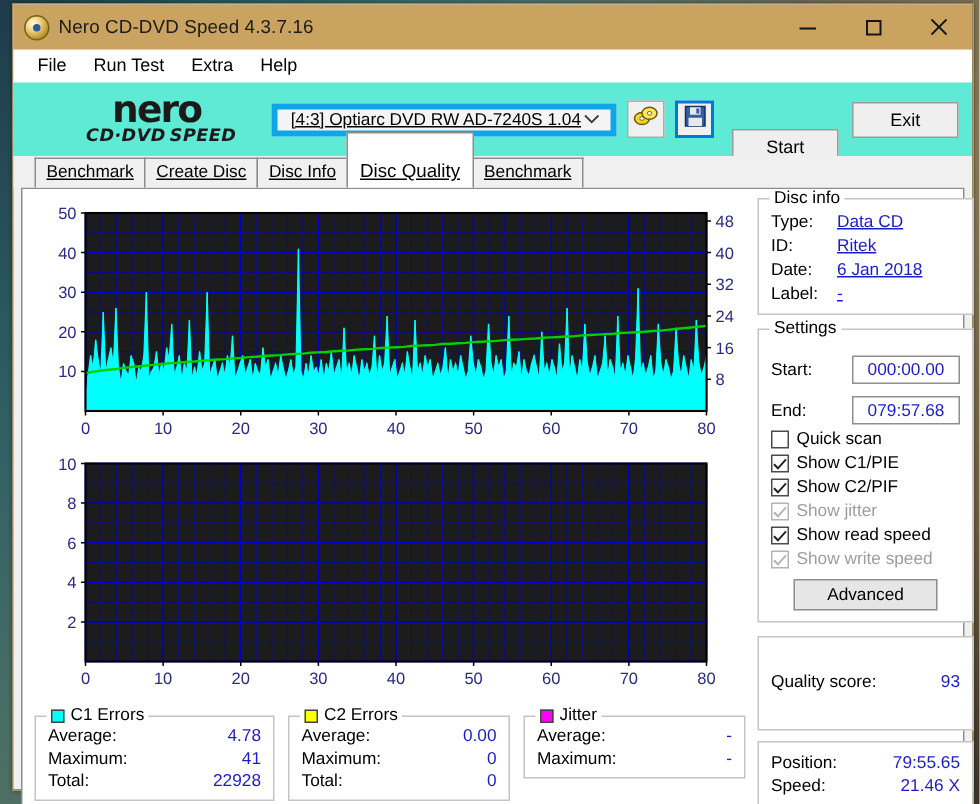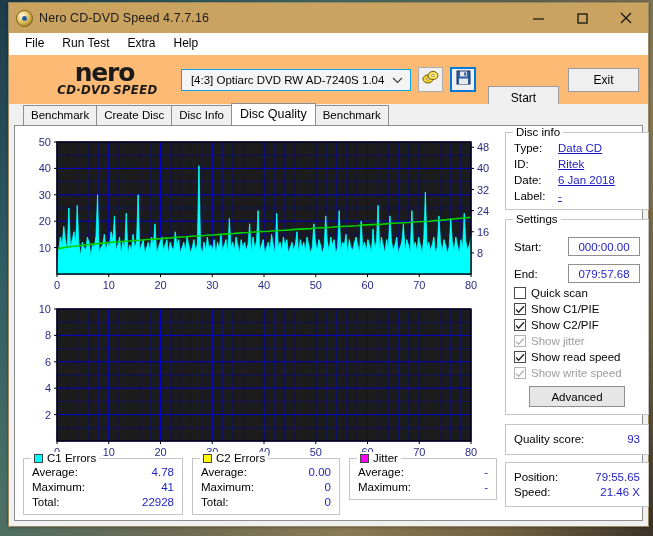--- a/index.html
+++ b/index.html
@@ -61,21 +61,21 @@
     flex: 0 0 auto;
     border-bottom: 1px solid #ffffff;
   }
   .menu-item {
     font-size: 12px; color: #000;
     padding: 2px 8px; line-height: 15px;
   }
 
   
   .toolbar {
-    background: #fdba74;
+    background: #5eead4;
     height: 49px;
     display: flex; align-items: center;
     padding: 0 9px;
     flex: 0 0 auto;
     position: relative;
   }
   .logo { width: 163px; padding-left: 18px; user-select:none; }
   .logo-main {
     font-family: "DejaVu Sans", sans-serif;
     font-weight: bold; font-size: 25px; line-height: 22px;
@@ -85,25 +85,26 @@
   .logo-sub {
     font-family: "DejaVu Sans", sans-serif;
     font-weight: bold; font-style: italic;
     font-size: 11.5px; line-height: 13px;
     color: #1a1a1a; letter-spacing: .3px; text-align: center;
     transform: scaleX(1.02);
   }
   .drive-select {
     width: 233px; height: 22px;
     background: #f4f4f4;
-    border: 1px solid #0ea5e9;
+    border: 4px solid #0ea5e9;
     display: flex; align-items: center;
     font-size: 11.5px; color: #000;
     padding-left: 9px; position: relative;
     margin-left: 2px;
+    text-decoration: underline;
   }
   .drive-select .chev {
     position: absolute; right: 7px; top: 50%; transform: translateY(-50%);
     color: #3c3c3c;
   }
   .icon-btn {
     width: 26px; height: 25px; margin-left: 7px;
     background: #f0f0f0; border: 1px solid #adadad;
     display:flex; align-items:center; justify-content:center;
   }
@@ -125,25 +126,26 @@
   }
   .tab {
     font-size: 11.5px; color: #000;
     padding: 2px 7px 3px 7px;
     border: 1px solid #8d8d8d;
     border-bottom: none;
     background: #f0f0f0;
     margin-right: -1px;
     line-height: 14px;
     white-space: nowrap;
+    text-decoration: underline;
   }
   .tab.active {
     background: #ffffff;
     font-size: 12.5px;
-    padding: 3px 8px 4px 8px;
+    padding: 18px 8px 4px 8px;
     margin-top: -3px;
     position: relative; z-index: 3;
     border-color: #8d8d8d;
   }
 
   
   .content {
     flex: 1 1 auto;
     background: #ffffff;
     border: 1px solid #8d8d8d;
@@ -227,31 +229,31 @@
     flex: 0 0 auto;
   }
   .cb.disabled { border-color: #b4b4b4; }
   .cb-label { font-size: 11.5px; color: #000; }
   .cb-label.disabled { color: #9d9d9d; }
   .adv-btn {
     width: 96px; height: 21px; margin: 7px auto 0 auto;
     background: #e6e6e6; border: 1px solid #8f8f8f;
     font-size: 11.5px; display: flex; align-items: center; justify-content: center;
   }
-  .quality-box { margin-top: 9px; padding: 7px 8px; }
+  .quality-box { margin-top: 9px; padding: 23px 8px; }
   .progress-box { margin-top: 7px; padding: 7px 8px 6px 8px; }
 </style>
 </head>
 <body>
 
 <div class="window">
 
   <div class="titlebar">
     <div class="title-icon"></div>
-    <div class="title-text">Nero CD-DVD Speed 4.7.7.16</div>
+    <div class="title-text">Nero CD-DVD Speed 4.3.7.16</div>
     <div class="win-ctrls">
       <div class="win-btn">
         <svg width="13" height="13" viewBox="0 0 13 13">
             <line x1="1" y1="7" x2="12" y2="7" stroke="#141414" stroke-width="1.2"></line>
           </svg>
       </div>
       <div class="win-btn">
         <svg width="13" height="13" viewBox="0 0 13 13">
             <rect x="2" y="2" width="9" height="9" fill="none" stroke="#141414" stroke-width="1.3"></rect>
           </svg>

